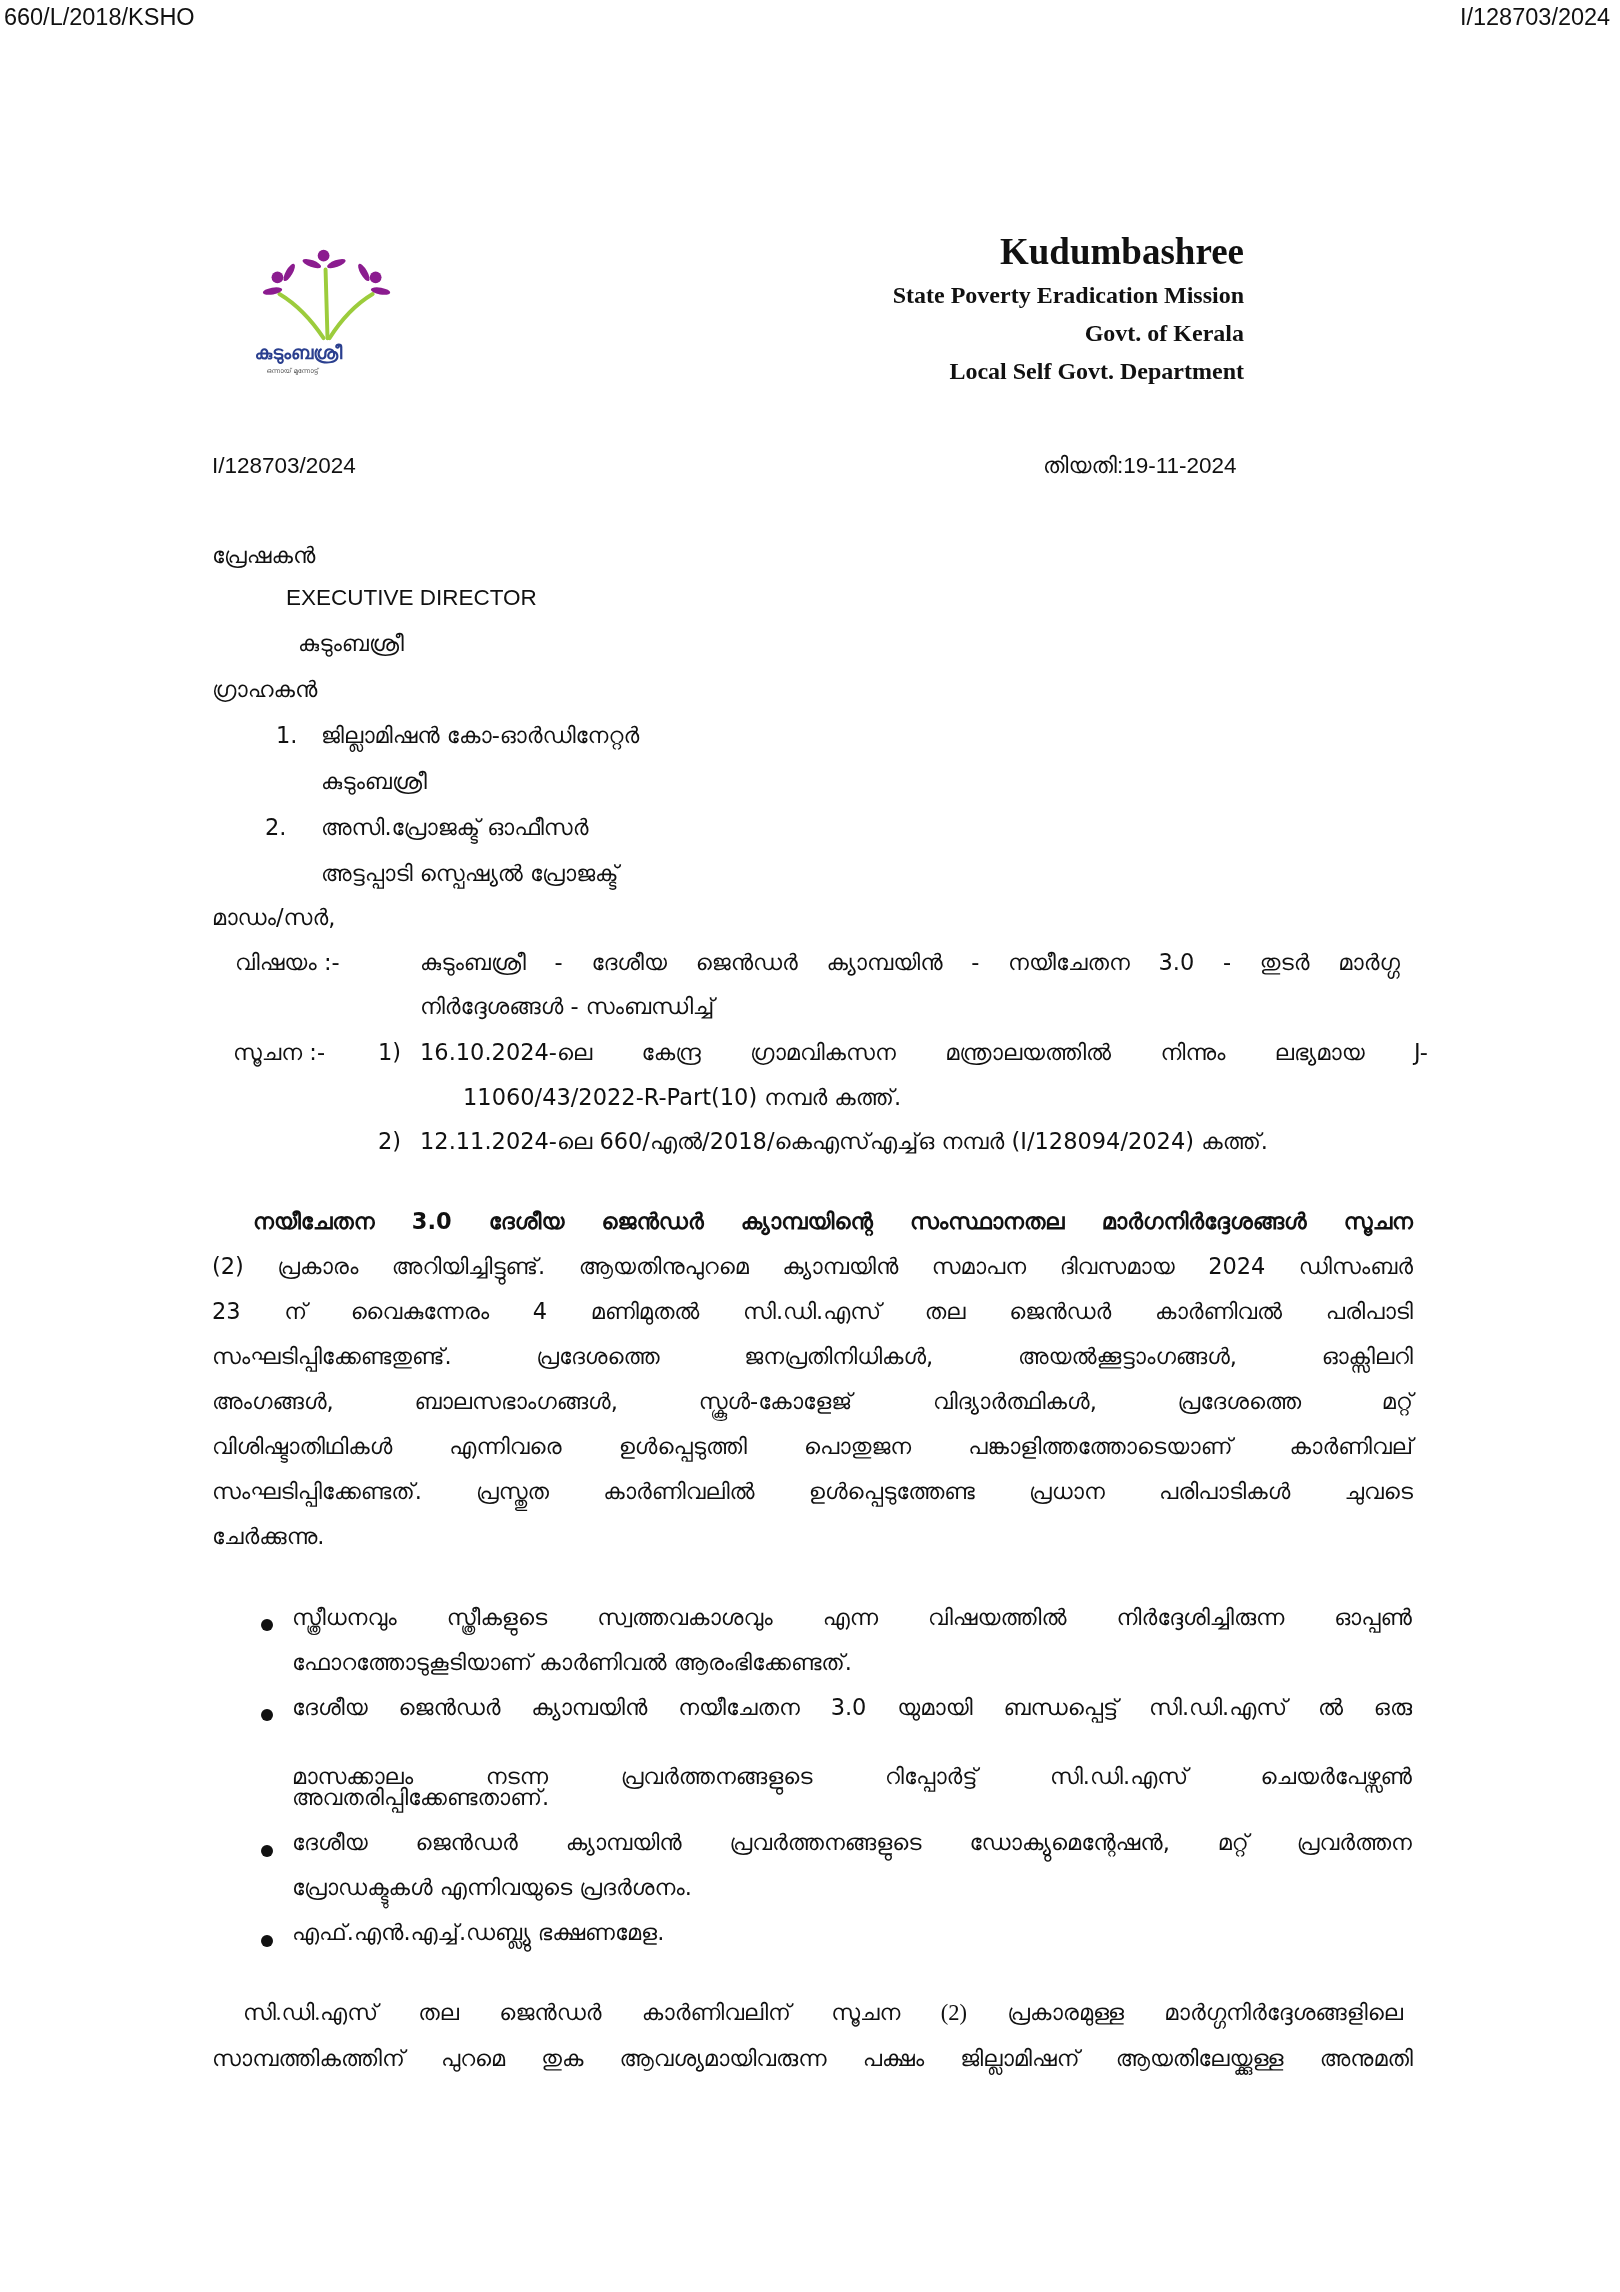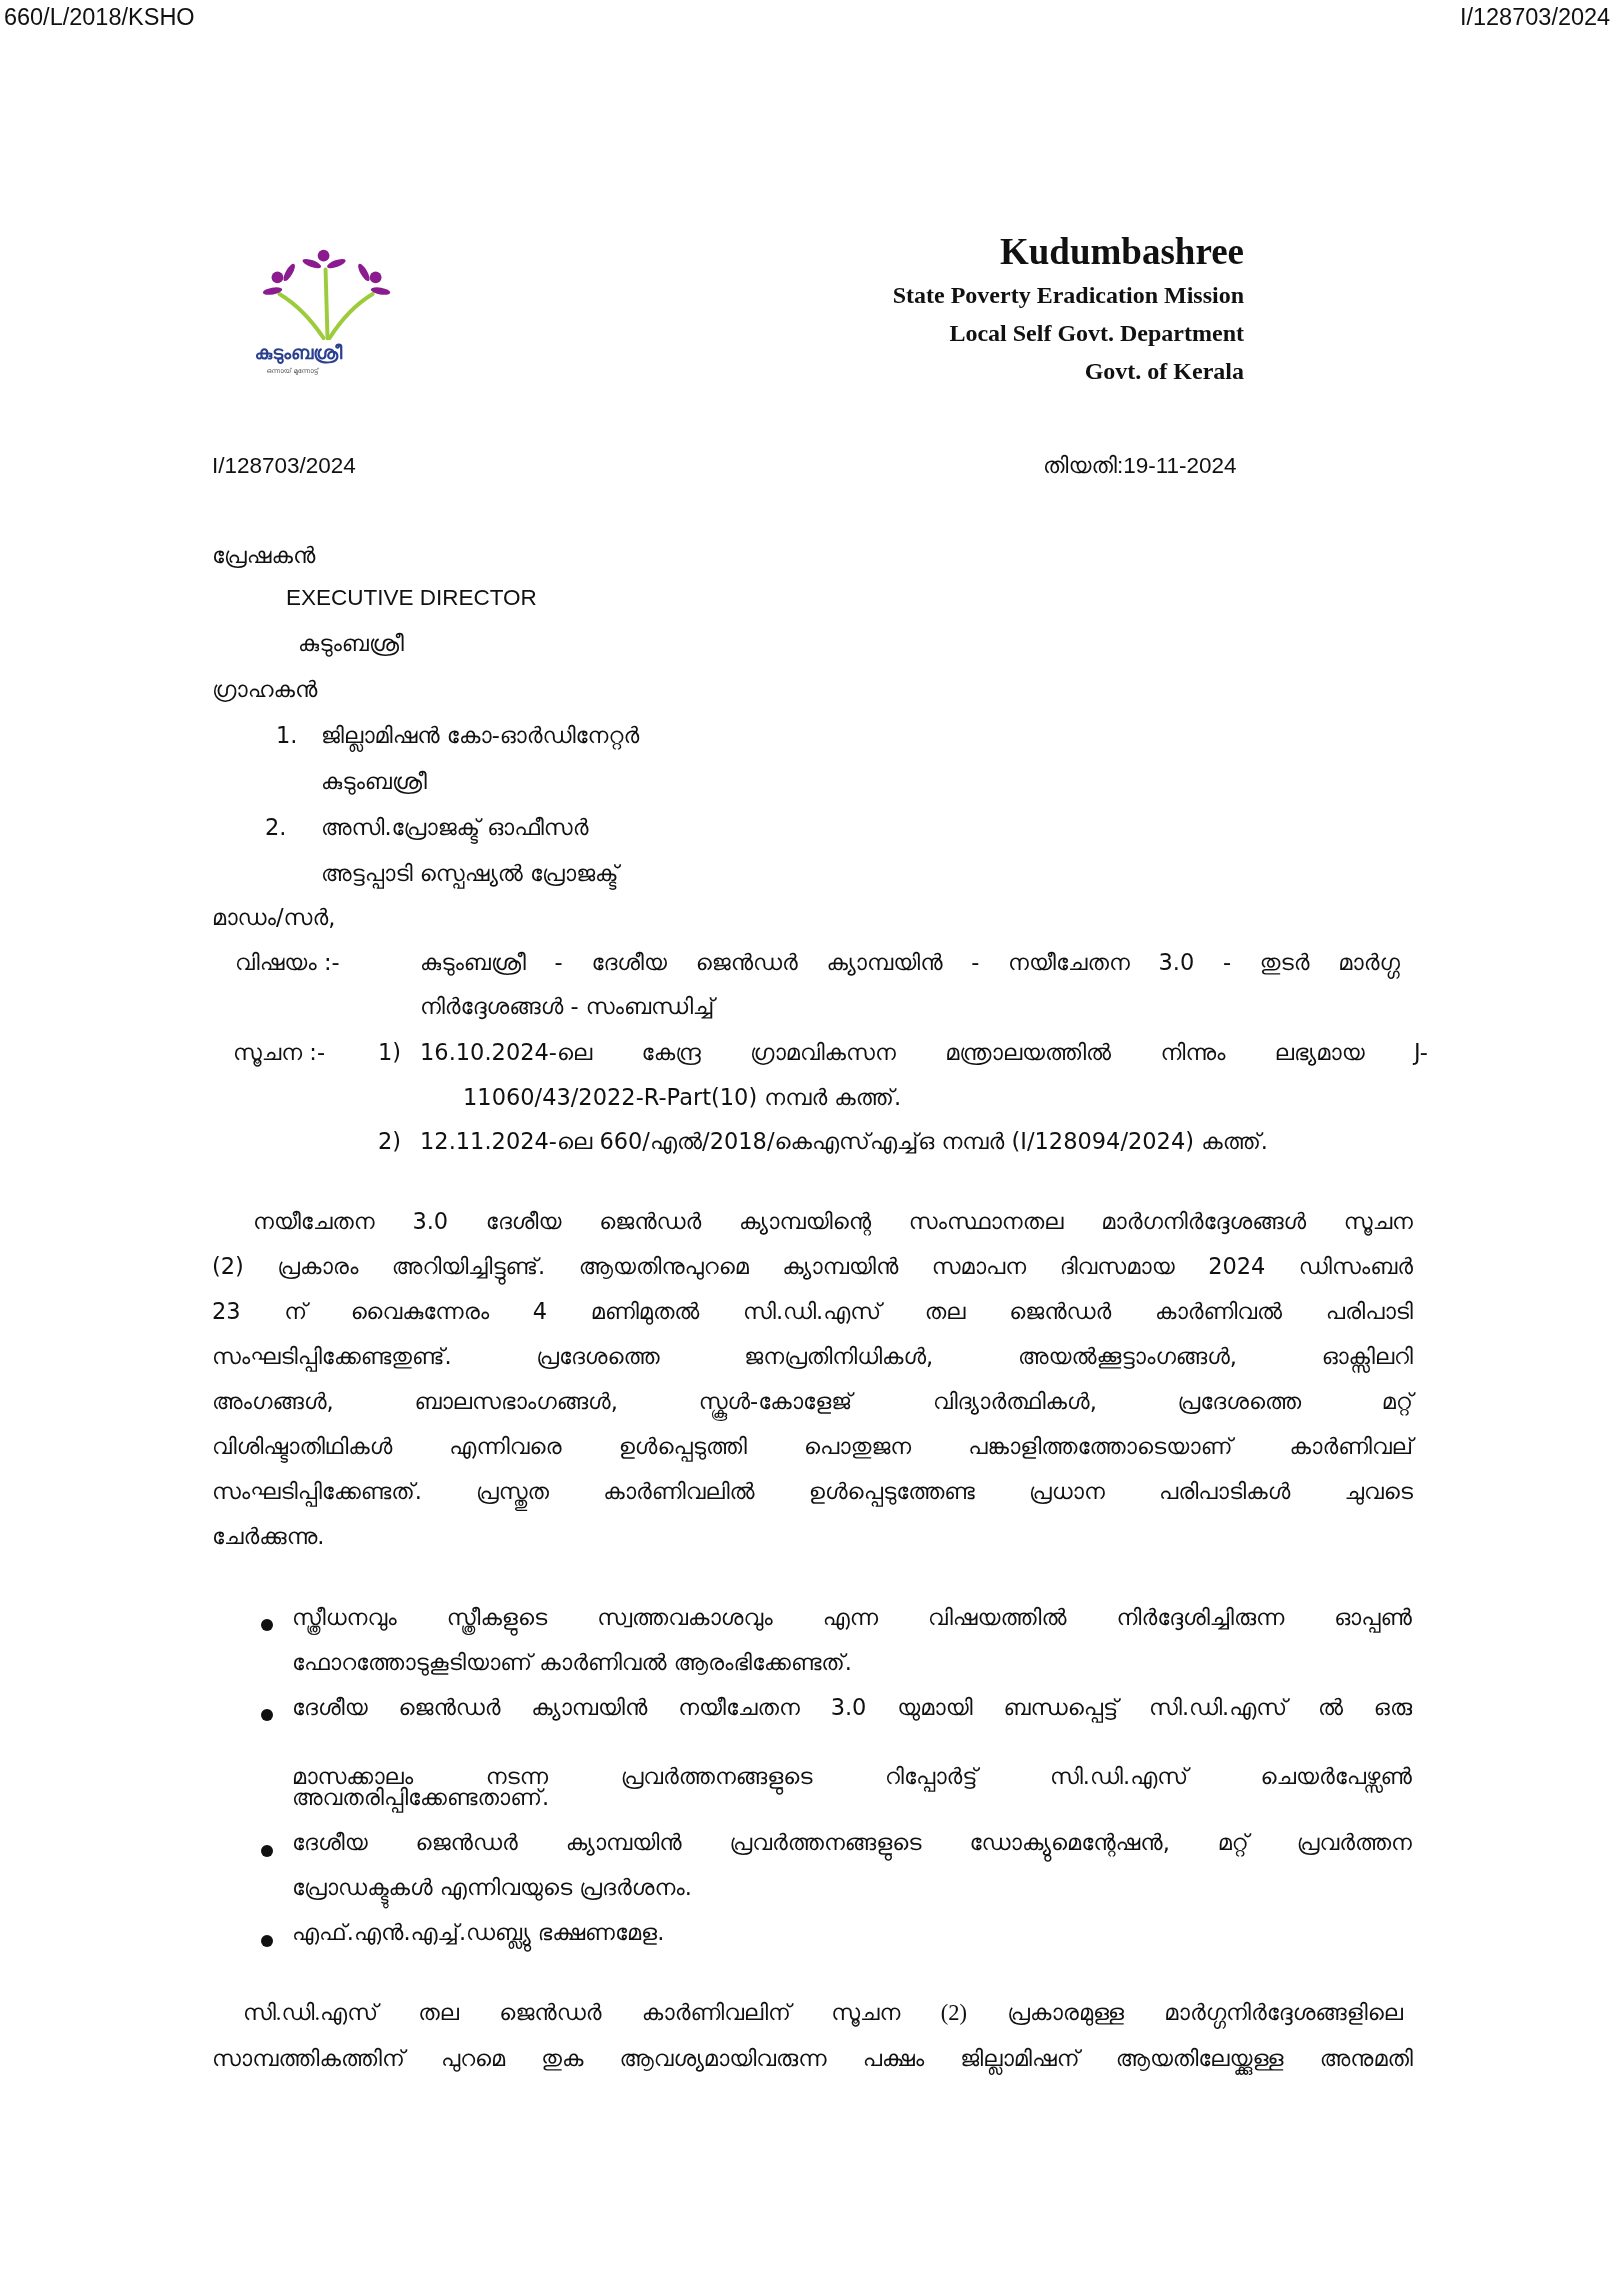--- a/index.html
+++ b/index.html
@@ -54,22 +54,22 @@
       <ellipse cx="138" cy="52" rx="10" ry="3.5" transform="rotate(10 138 52)"></ellipse>
     </g>
   </svg>
   <div class="logo-text">കുടുംബശ്രീ</div>
   <div class="logo-sub">ഒന്നായ് മുന്നോട്ട്</div>
 </div>
 
 <div class="org">
   <div class="org-name">Kudumbashree</div>
   <div class="org-line">State Poverty Eradication Mission</div>
+  <div class="org-line">Govt. of Kerala</div>
   <div class="org-line">Local Self Govt. Department</div>
-  <div class="org-line">Govt. of Kerala</div>
 </div>
 
 <div class="meta meta-left">I/128703/2024</div>
 <div class="meta meta-right">തിയതി:19-11-2024</div>
 
 <div class="line" style="left:212px; top:542px;">പ്രേഷകൻ</div>
 <div class="line" style="left:286px; top:585px; font-family:'Liberation Sans',sans-serif;">EXECUTIVE DIRECTOR</div>
 <div class="line" style="left:298px; top:630px;">കുടുംബശ്രീ</div>
 
 <div class="line" style="left:212px; top:676px;">ഗ്രാഹകൻ</div>
@@ -86,21 +86,21 @@
 <div class="just" style="left:420px; top:949px; width:980px;">കുടുംബശ്രീ - ദേശീയ ജെൻഡർ ക്യാമ്പയിൻ - നയീചേതന 3.0 - തുടർ മാർഗ്ഗ</div>
 <div class="line" style="left:420px; top:993px;">നിർദ്ദേശങ്ങൾ   - സംബന്ധിച്ച്</div>
 
 <div class="line" style="left:233px; top:1039px;">സൂചന :-</div>
 <div class="line" style="left:378px; top:1039px;">1)</div>
 <div class="just" style="left:420px; top:1039px; width:1008px;">16.10.2024-ലെ കേന്ദ്ര ഗ്രാമവികസന മന്ത്രാലയത്തിൽ നിന്നും ലഭ്യമായ J-</div>
 <div class="line" style="left:420px; top:1084px;margin-left:43px;">11060/43/2022-R-Part(10)  നമ്പർ കത്ത്.</div>
 <div class="line" style="left:378px; top:1128px;">2)</div>
 <div class="line" style="left:420px; top:1128px;">12.11.2024-ലെ 660/എൽ/2018/കെഎസ്എച്ച്ഒ നമ്പർ (I/128094/2024)   കത്ത്.</div>
 
-<div class="just" style="left:253px; top:1208px; width:1160px;">നയീചേതന 3.0 ദേശീയ ജെൻഡർ ക്യാമ്പയിന്റെ സംസ്ഥാനതല മാർഗനിർദ്ദേശങ്ങൾ  സൂചന</div>
+<div class="just" style="left:253px; top:1208px; width:1160px;font-weight:bold;">നയീചേതന 3.0 ദേശീയ ജെൻഡർ ക്യാമ്പയിന്റെ സംസ്ഥാനതല മാർഗനിർദ്ദേശങ്ങൾ  സൂചന</div>
 <div class="just" style="left:212px; top:1253px; width:1201px;">(2) പ്രകാരം അറിയിച്ചിട്ടുണ്ട്. ആയതിനുപുറമെ ക്യാമ്പയിൻ സമാപന ദിവസമായ 2024 ഡിസംബർ</div>
 <div class="just" style="left:212px; top:1298px; width:1201px;">23 ന് വൈകുന്നേരം 4 മണിമുതൽ സി.ഡി.എസ് തല ജെൻഡർ കാർണിവൽ പരിപാടി</div>
 <div class="just" style="left:212px; top:1343px; width:1201px;">സംഘടിപ്പിക്കേണ്ടതുണ്ട്.   പ്രദേശത്തെ ജനപ്രതിനിധികൾ, അയൽക്കൂട്ടാംഗങ്ങൾ, ഓക്സിലറി</div>
 <div class="just" style="left:212px; top:1388px; width:1201px;">അംഗങ്ങൾ, ബാലസഭാംഗങ്ങൾ, സ്കൂൾ-കോളേജ് വിദ്യാർത്ഥികൾ, പ്രദേശത്തെ മറ്റ്</div>
 <div class="just" style="left:212px; top:1433px; width:1201px;">വിശിഷ്ടാതിഥികൾ എന്നിവരെ ഉൾപ്പെടുത്തി പൊതുജന പങ്കാളിത്തത്തോടെയാണ് കാർണിവല്</div>
 <div class="just" style="left:212px; top:1478px; width:1201px;">സംഘടിപ്പിക്കേണ്ടത്. പ്രസ്തുത കാർണിവലിൽ ഉൾപ്പെടുത്തേണ്ട പ്രധാന പരിപാടികൾ ചുവടെ</div>
 <div class="line" style="left:212px; top:1523px;">ചേർക്കുന്നു.</div>
 
 <div class="bullet" style="top:1619px;"></div>
 <div class="just" style="left:292px; top:1604px; width:1120px;">സ്ത്രീധനവും സ്ത്രീകളുടെ സ്വത്തവകാശവും എന്ന വിഷയത്തിൽ നിർദ്ദേശിച്ചിരുന്ന ഓപ്പൺ</div>

